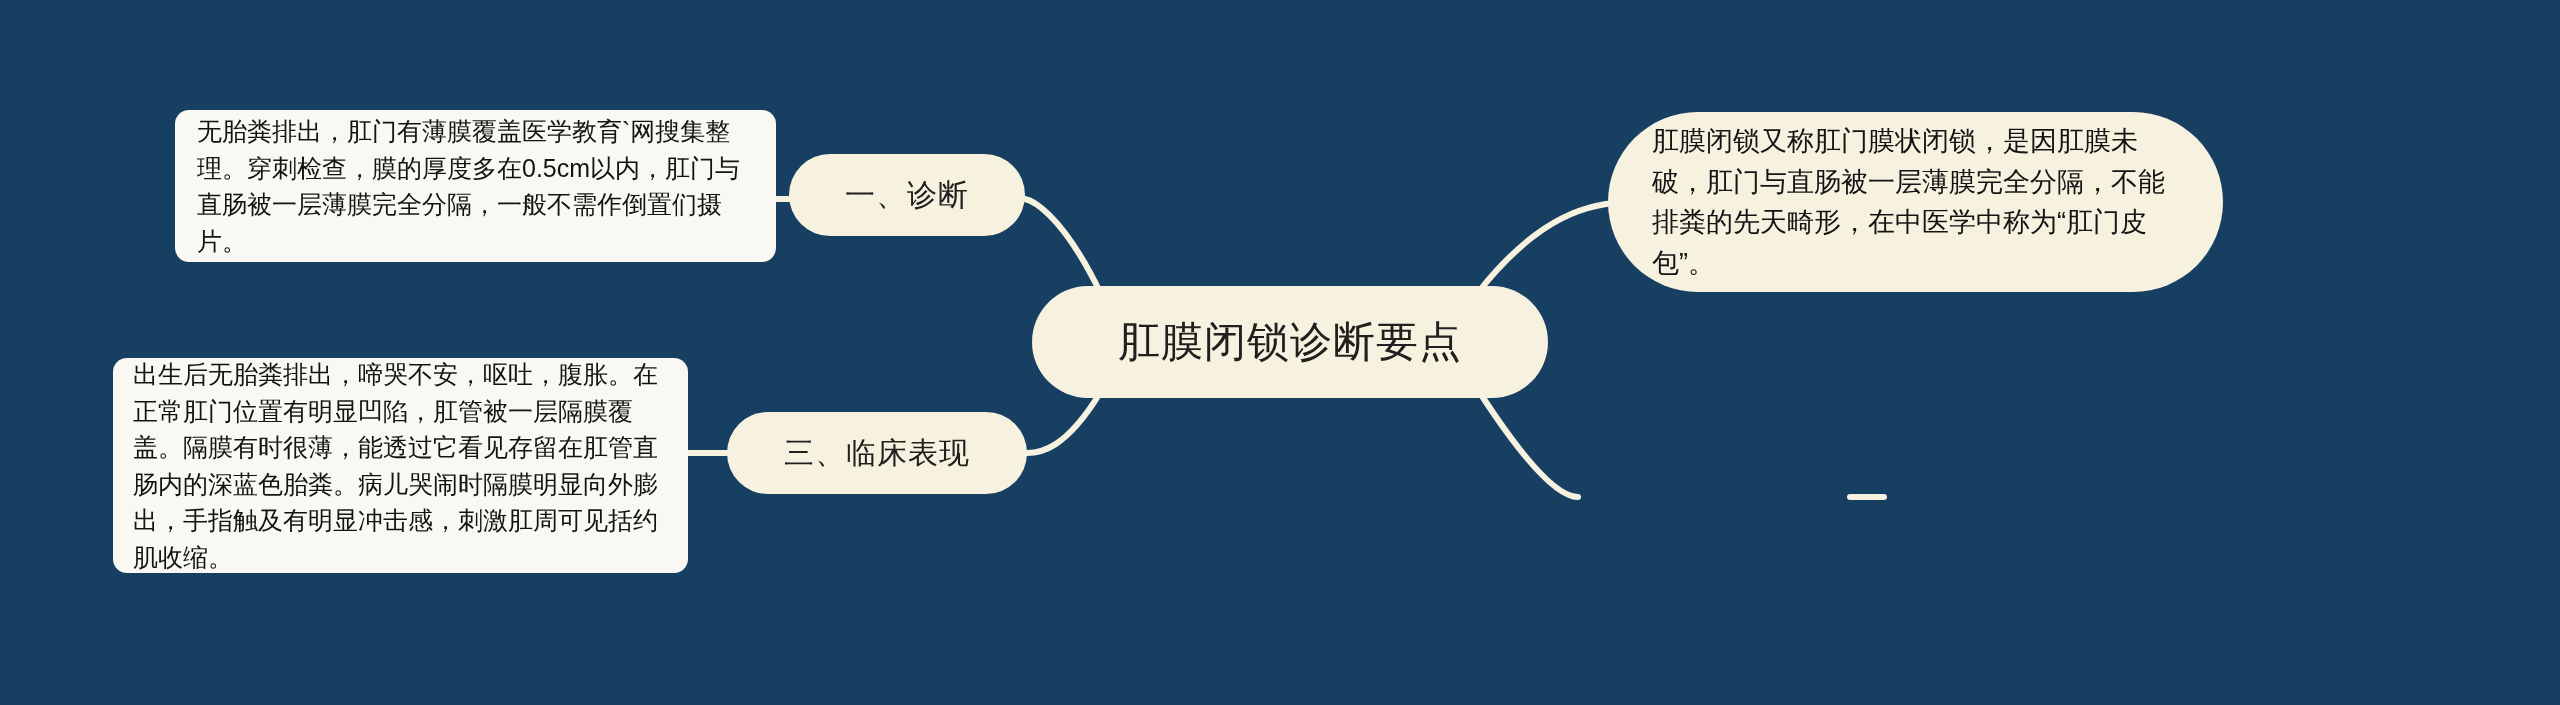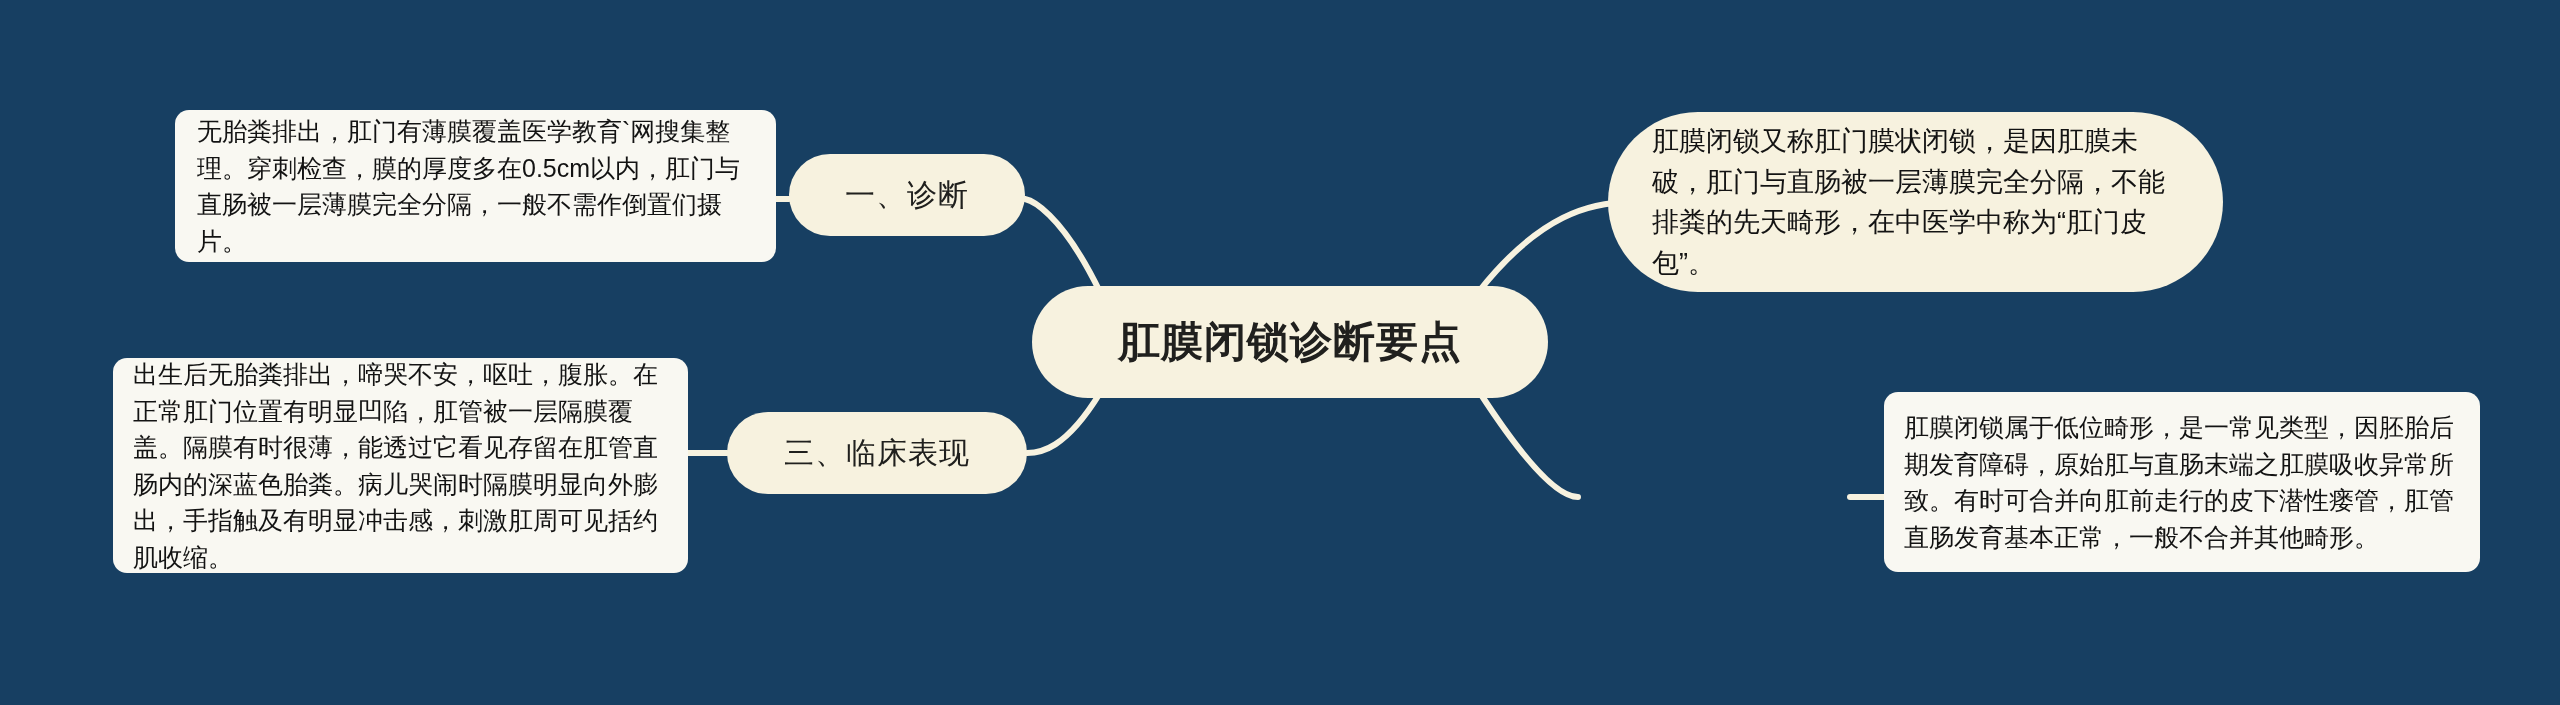--- a/index.html
+++ b/index.html
@@ -32,21 +32,20 @@
   .root-node {
     position: absolute;
     box-sizing: border-box;
     background: #F7F2DF;
     border-radius: 999px;
     display: flex;
     align-items: center;
     justify-content: center;
     color: #20201E;
     z-index: 5;
-    font-weight: bold;
   }
   .root-node .root-label {
     font-size: 42px;
     letter-spacing: 1px;
     line-height: 1;
     white-space: nowrap;
   }
 
   
   .branch-node {
@@ -144,17 +143,14 @@
   </div>
 
   <div class="leaf-card" id="card-clinical">
     <span class="leaf-text">出生后无胎粪排出，啼哭不安，呕吐，腹胀。在正常肛门位置有明显凹陷，肛管被一层隔膜覆盖。隔膜有时很薄，能透过它看见存留在肛管直肠内的深蓝色胎粪。病儿哭闹时隔膜明显向外膨出，手指触及有明显冲击感，刺激肛周可见括约肌收缩。</span>
   </div>
 
   <div class="leaf-card" id="card-overview">
     <span class="leaf-text">肛膜闭锁又称肛门膜状闭锁，是因肛膜未破，肛门与直肠被一层薄膜完全分隔，不能排粪的先天畸形，在中医学中称为“肛门皮包”。</span>
   </div>
 
-  <div class="leaf-card" id="card-etiology">
-    <span class="leaf-text">肛膜闭锁属于低位畸形，是一常见类型，因胚胎后期发育障碍，原始肛与直肠末端之肛膜吸收异常所致。有时可合并向肛前走行的皮下潜性瘘管，肛管直肠发育基本正常，一般不合并其他畸形。</span>
-  </div>
 
 </div>
 
 </body></html>

